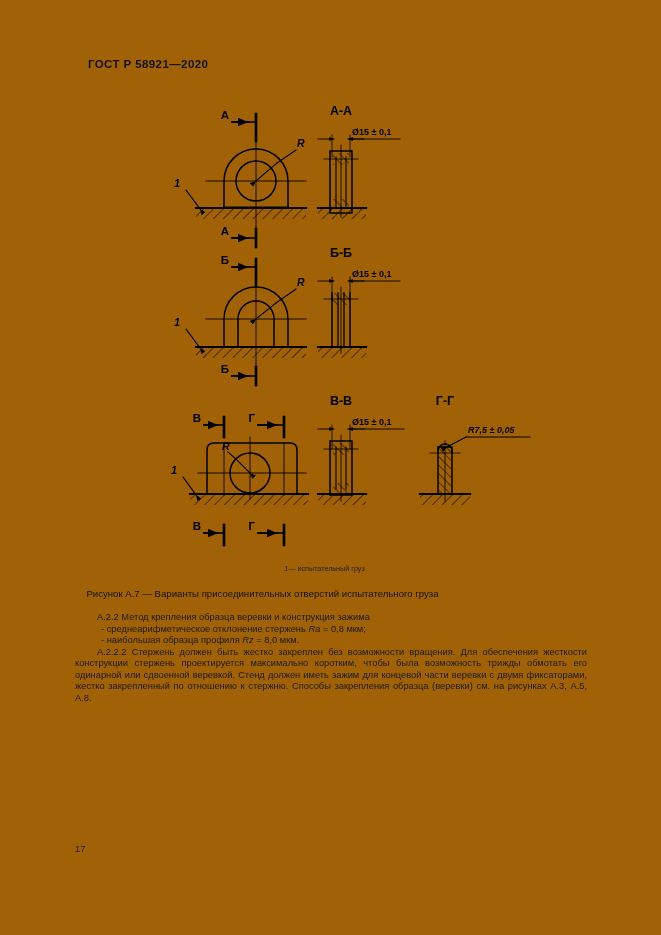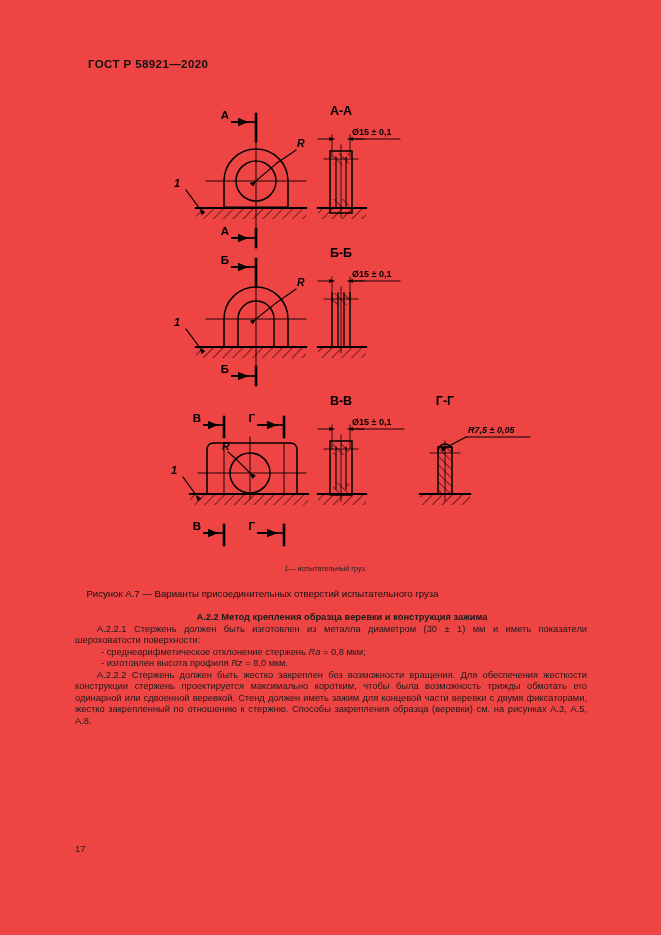--- a/index.html
+++ b/index.html
@@ -11,21 +11,21 @@
     width: 661px;
     height: 935px;
     position: relative;
     font-family: "Liberation Sans", sans-serif;
     color: #1a1a1a;
     overflow: hidden;
   }
   .page {
     position: absolute;
     inset: 0;
-    background: #ef4444;
+    background: #a16207;
   }
 
   
   .doc-header {
     position: absolute;
     left: 88px;
     top: 58px;
     font-size: 11.5px;
     font-weight: bold;
     letter-spacing: 0.4px;
@@ -72,23 +72,23 @@
     left: 75px;
     top: 612px;
     width: 512px;
     font-size: 9.3px;
     line-height: 11.55px;
     color: #1a1a1a;
     text-align: justify;
   }
   .body-text p { margin: 0; }
   .h-sub {
-    font-weight: bold;
+    font-weight: normal;
     text-indent: 22px;
-    text-align: center;
+    text-align: left;
     margin-bottom: 0px;
   }
   .para {
     text-indent: 22px;
     text-align: justify;
   }
   .dash-item {
     text-indent: 0;
     padding-left: 26px;
     text-align: left;
@@ -329,21 +329,20 @@
   </div>
 
   <div class="fig-key">
     <span class="num">1</span><span>—</span>&nbsp;<span>испытательный груз</span>
   </div>
 
   <div class="fig-caption">Рисунок А.7 — Варианты присоединительных отверстий испытательного груза</div>
 
   <div class="body-text">
     <p class="h-sub">А.2.2 Метод крепления образца веревки и конструкция зажима</p>
-    <p class="para">А.2.2.1 Стержень должен быть изготовлен из металла диаметром (30 ± 1) мм и иметь показатели шероховатости поверхности:</p>
     <p class="dash-item"><span>- среднеарифметическое отклонение стержень </span><span class="ital">Ra</span><span> = 0,8 мкм;</span></p>
-    <p class="dash-item"><span>- изготовлен высота профиля </span><span class="ital">Rz</span><span> = 8,0 мкм.</span></p>
+    <p class="dash-item"><span>- наибольшая образца профиля </span><span class="ital">Rz</span><span> = 8,0 мкм.</span></p>
     <p class="para">А.2.2.2 Стержень должен быть жестко закреплен без возможности вращения. Для обеспечения жесткости конструкции стержень проектируется максимально коротким, чтобы была возможность трижды обмотать его одинарной или сдвоенной веревкой. Стенд должен иметь зажим для концевой части веревки с двумя фиксаторами, жестко закрепленный по отношению к стержню. Способы закрепления образца (веревки) см. на рисунках А.3, А.5, А.8.</p>
   </div>
 
   <div class="page-no">17</div>
 
 </div>
 
 </body></html>

